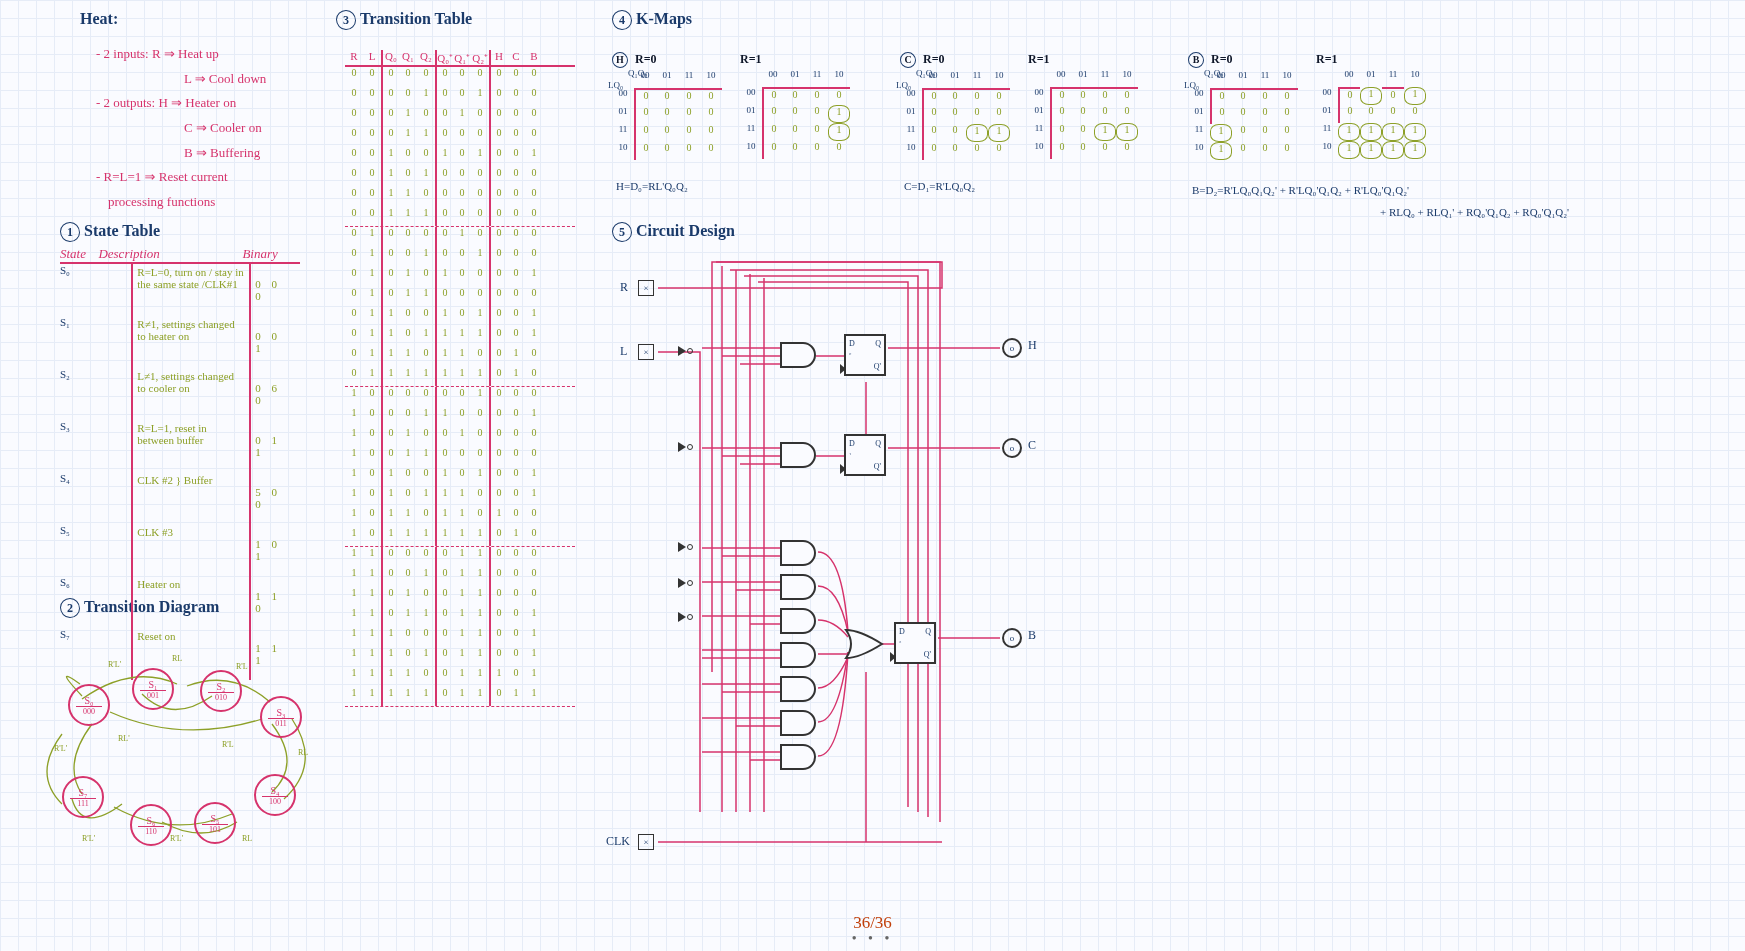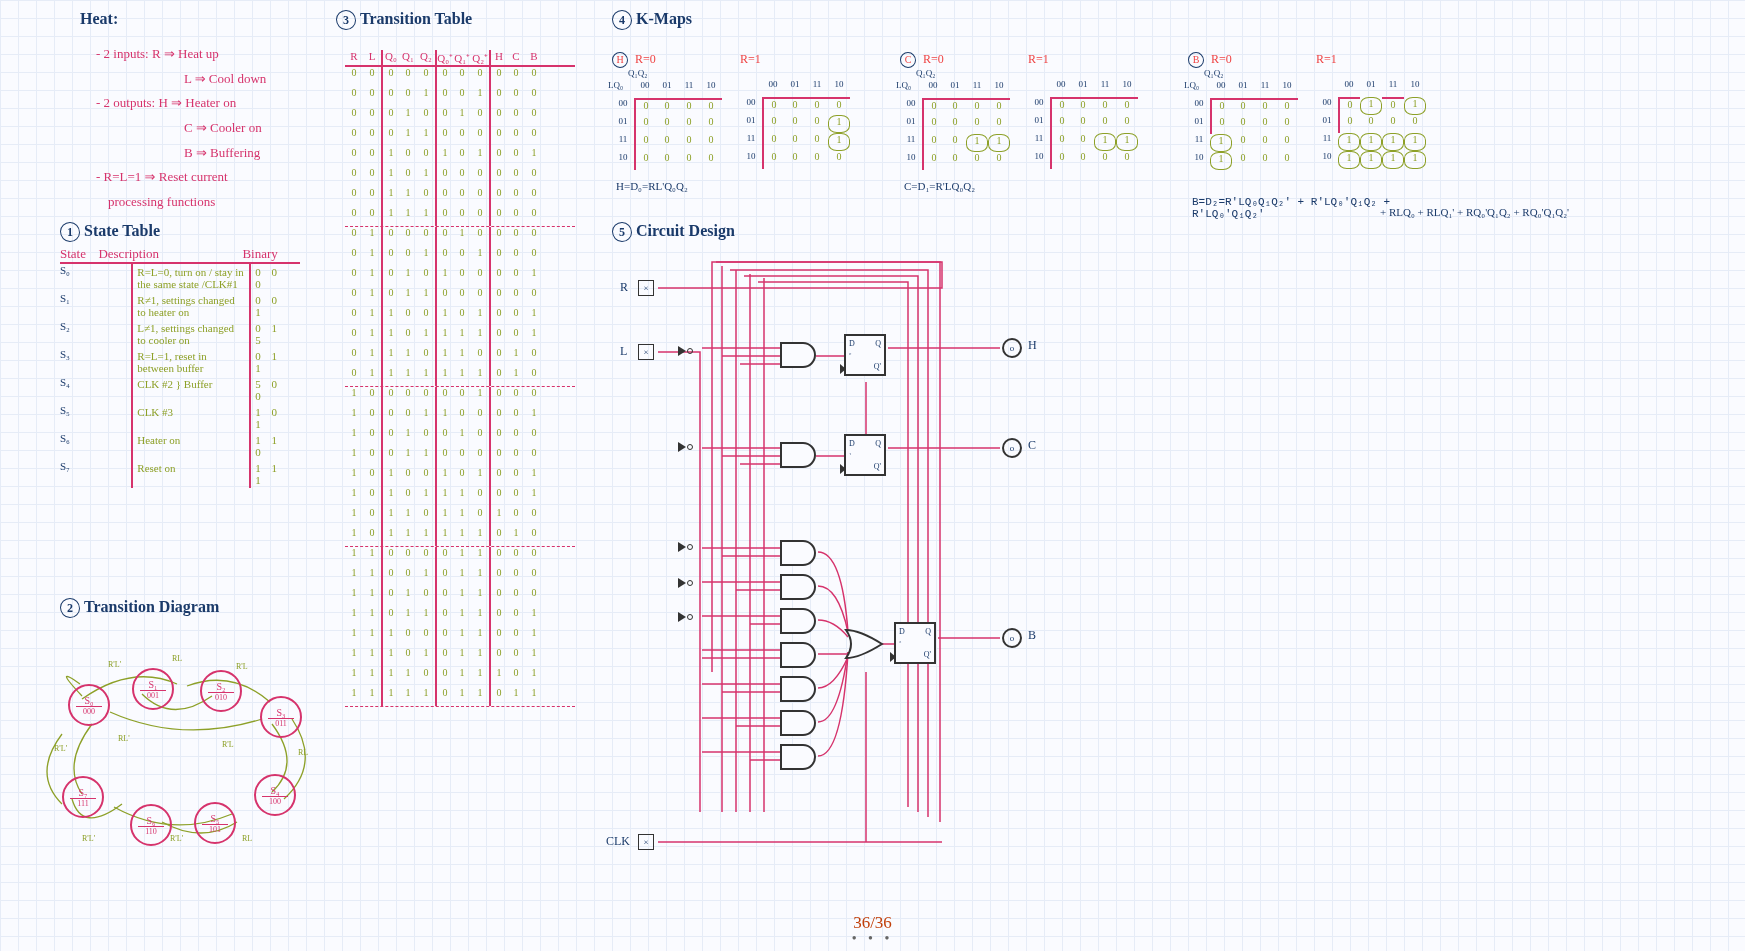--- a/index.html
+++ b/index.html
@@ -29,43 +29,43 @@
     line-height: 18px;
     font-size: 12px;
     margin-right: 4px;
   }
   .notes-list { line-height: 1.9; }
 
   
   .state-table { position: absolute; left: 60px; top: 246px; width: 240px; }
   .state-table .hdr {
     display:flex; border-bottom:2px solid #d6336c;
-    font-size:13px; color:#d6336c;
+    font-size:13px; color:#d6336c;font-style:italic;
   }
   .state-table .hdr div:nth-child(1){width:40px;}
   .state-table .hdr div:nth-child(2){width:150px;}
   .state-table .hdr div:nth-child(3){width:60px;}
   .state-table .row{display:flex; font-size:11px; color:#8da028;}
   .state-table .row .st{width:40px; color:#1a3a6a;}
   .state-table .row .desc{width:150px; border-left:2px solid #d6336c; border-right:2px solid #d6336c; padding:2px 4px;margin-left:40px;}
-  .state-table .row .bin{width:60px; padding:2px 4px; letter-spacing:4px;}
+  .state-table .row .bin{width:60px; padding:14px 4px; letter-spacing:4px;}
 
   
   .trans-table { position:absolute; left:345px; top:50px; width:230px; }
   .trans-table .hdr{display:flex; font-size:11px; color:#d6336c; border-bottom:2px solid #d6336c;}
   .tt-col{width:18px; text-align:center;}
   .tt-sep-l{border-left:2px solid #d6336c;}
   .trans-table .body .r{display:flex; font-size:10px; color:#8da028; height:20px;}
   .trans-table .body .r .c{width:18px; text-align:center;}
   .tt-dash{border-bottom:1px dashed #d6336c;}
 
   
   .kmap-set{position:absolute; display:flex; gap:18px;}
   .kmap{ font-size:10px; }
-  .kmap .ttl{color:#ef4444; font-size:12px; margin-bottom:12px;}
+  .kmap .ttl{color:#0f172a; font-size:12px; margin-bottom:2px;font-weight:bold;}
   .kgrid{display:grid; grid-template-columns: 22px repeat(4,22px); grid-template-rows: 18px repeat(4,18px);}
   .kgrid div{text-align:center;}
   .k-colhdr{font-size:9px; color:#1a3a6a;}
   .k-rowhdr{font-size:9px; color:#1a3a6a;}
   .k-cell{font-size:10px; color:#8da028;}
   .k-top-bd{border-top:2px solid #d6336c;}
   .k-left-bd{border-left:2px solid #d6336c;}
   .k-circ{border:1px solid #8da028; border-radius:40%;}
   .k-eq{font-size:11px; color:#1a3a6a; margin-top:4px;}
   .axis-lbl{position:absolute; font-size:9px;}
@@ -141,21 +141,21 @@
         <div class="bin">0 0 0</div>
       </div>
       <div class="row">
         <div class="st">S₁</div>
         <div class="desc">R≠1, settings changed to heater on</div>
         <div class="bin">0 0 1</div>
       </div>
       <div class="row">
         <div class="st">S₂</div>
         <div class="desc">L≠1, settings changed to cooler on</div>
-        <div class="bin">0 1 5</div>
+        <div class="bin">0 6 0</div>
       </div>
       <div class="row">
         <div class="st">S₃</div>
         <div class="desc">R=L=1, reset in between buffer</div>
         <div class="bin">0 1 1</div>
       </div>
       <div class="row">
         <div class="st">S₄</div>
         <div class="desc">CLK #2 } Buffer</div>
         <div class="bin">5 0 0</div>
@@ -860,21 +860,21 @@
           <div class="k-cell k-circ">1</div>
           <div class="k-cell k-circ">1</div>
           <div class="k-cell k-circ">1</div>
           <div class="k-rowhdr">10</div>
           <div class="k-cell k-left-bd k-circ">1</div>
           <div class="k-cell k-circ">1</div>
           <div class="k-cell k-circ">1</div>
           <div class="k-cell k-circ">1</div>
         </div>
       </div>
-      <div class="k-eq" style="position: absolute; top: 140px; left: 4px; width: 260px; font-family: Liberation Mono, monospace;">B=D₂=R'LQ₀Q₁Q₂' + R'LQ₀'Q₁Q₂ + R'LQ₀'Q₁Q₂'</div>
+      <div class="k-eq" style="position: absolute; top: 128px; left: 4px; width: 260px;">B=D₂=R'LQ₀Q₁Q₂' + R'LQ₀'Q₁Q₂ + R'LQ₀'Q₁Q₂'</div>
     </div>
   </div>
 <div class="abs k-eq" style="left:1380px; top:202px;">+ RLQ₀ + RLQ₁' + RQ₀'Q₁Q₂ + RQ₀'Q₁Q₂'</div>
 
 <div class="abs" style="left:612px; top:252px; width:460px; height:620px;">
 
   <svg width="460" height="620" style="position:absolute;">
     <g stroke="#d6336c" stroke-width="1.5" fill="none">
 
       <path d="M46,36 H330 V10 H100 V420"></path>

